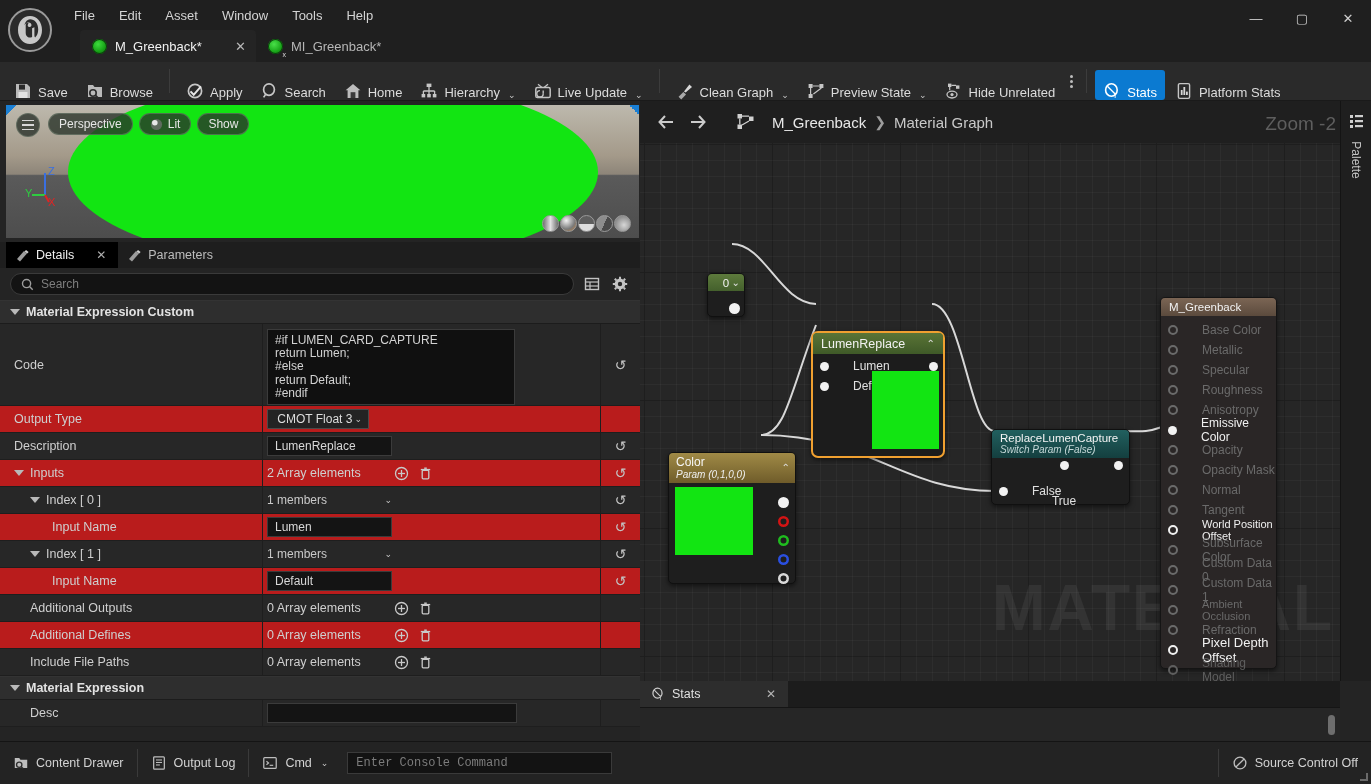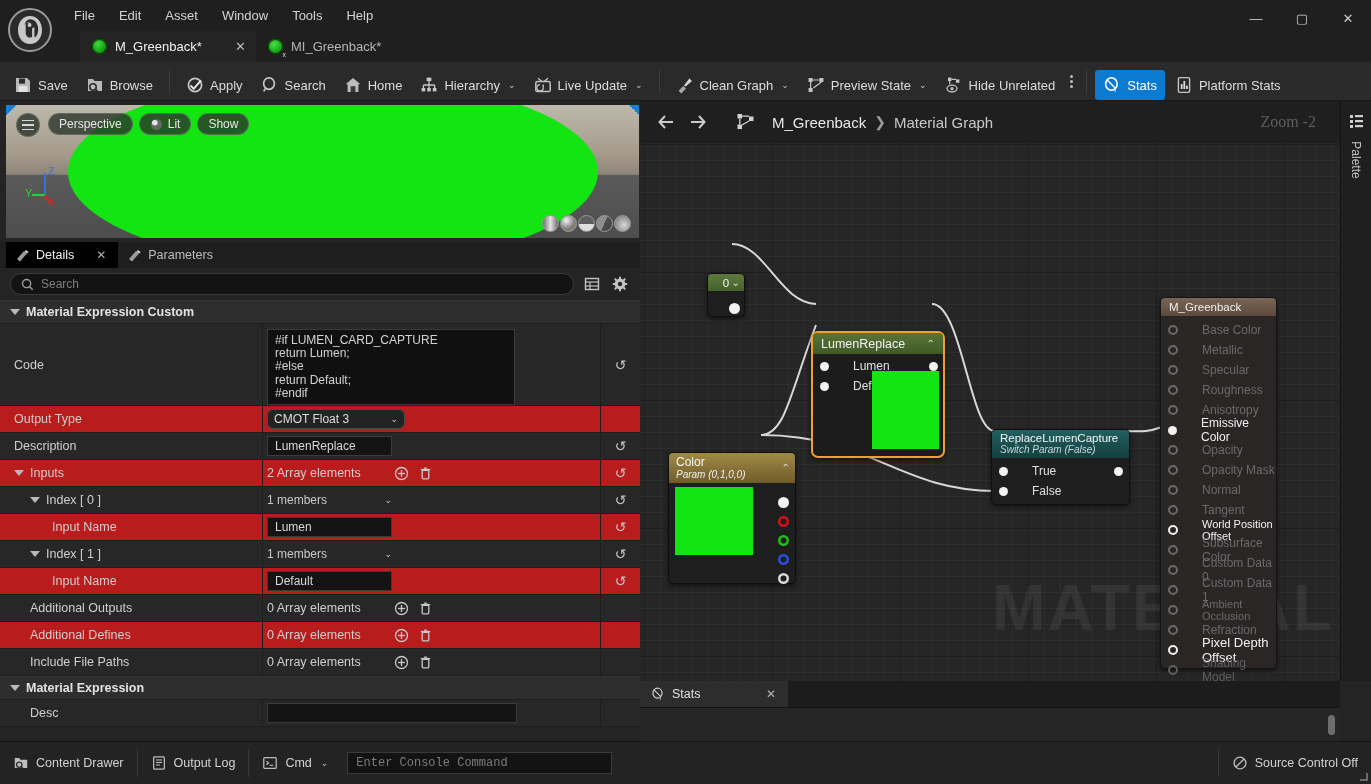--- a/index.html
+++ b/index.html
@@ -34,21 +34,21 @@
                 box-shadow: inset 0 0 0 1px #0c3f0c; }
   .tab-ico.mi:after { content:"x"; position:absolute; right:-3px; bottom:-4px; font-size:7px; color:#dcdcdc; }
 
   .winbtns { position:absolute; right:0; top:0; height:36px; display:flex; }
   .winbtn { width:46px; height:36px; display:flex; align-items:center; justify-content:center;
             color:#cfcfcf; font-size:13px; }
 
   
   .toolbar { position:absolute; left:0; top:62px; width:1371px; height:39px; background:#2a2a2a;
              border-bottom:1px solid #1a1a1a; display:flex; align-items:center; padding:0 6px; gap:2px; }
-  .tb-btn { display:flex; align-items:center; gap:6px; height:30px; padding:0 8px; border-radius:3px;
+  .tb-btn { display:flex; align-items:flex-end; gap:6px; height:30px; padding:0 8px; border-radius:3px;
             font-size:13px; color:#dcdcdc; cursor:default; white-space:nowrap;margin-top:8px; }
   .tb-btn.accent { background:#0b7ad1; color:#fff; }
   .tb-sep { width:1px; height:24px; background:#3c3c3c; margin:0 6px; }
   .tb-ico { width:18px; height:18px; flex:0 0 auto; display:block; }
   .caret { font-size:9px; color:#c8c8c8; margin-left:2px; }
   .kebab { display:flex; flex-direction:column; gap:2px; padding:0 5px; }
   .kebab i { width:3px; height:3px; border-radius:50%; background:#bdbdbd; display:block; }
 
   
   .leftcol { position:absolute; left:0; top:101px; width:640px; height:640px; background:#242424; }
@@ -109,36 +109,36 @@
                   border-left:1px solid #1e1e1e; color:#c4c4c4; font-size:14px; }
   .indent1 { padding-left:30px; }
   .indent2 { padding-left:52px; }
   .indent0 { padding-left:14px; }
 
   .codebox { width:248px; min-height:70px; background:#101010; border:1px solid #3b3b3b;
              padding:4px 7px; font-size:12px; color:#d3d3d3; line-height:13.2px; white-space:pre; }
   .inpbox { width:125px; height:20px; background:#141414; border:1px solid #3b3b3b;
             display:flex; align-items:center; padding:0 7px; font-size:12px; color:#d8d8d8; }
   .inpbox.wide { width:250px; }
-  .combo { width:138px; height:20px; background:#232323; border:1px solid #4a4a4a; border-radius:6px;
-           display:flex; align-items:center; justify-content:space-between; padding:0 6px;
+  .combo { width:102px; height:20px; background:#232323; border:1px solid #4a4a4a; border-radius:1px;
+           display:flex; align-items:center; justify-content:flex-end; padding:0 6px;
            font-size:12px; color:#ddd; }
   .membercombo { width:125px; display:flex; align-items:center; justify-content:space-between; font-size:12px; color:#c9c9c9; }
   .iconbtn { width:16px; height:16px; display:inline-flex; align-items:center; justify-content:center; }
 
   
   .graph { position:absolute; left:640px; top:101px; width:700px; height:580px; background:#262626; overflow:hidden; }
   .graph-header { position:absolute; left:0; top:0; width:700px; height:42px; background:#1f1f1f;
                   display:flex; align-items:center; gap:4px; padding-left:12px; z-index:5; }
   .nav-btn { width:28px; height:28px; display:flex; align-items:center; justify-content:center;
              color:#cbcbcb; font-size:18px; }
   .crumb { font-size:15px; color:#c9c9c9; }
   .crumb.strong { color:#e8e8e8; }
   .crumb-sep { color:#9d9d9d; font-size:14px; padding:0 4px; }
-  .zoomlabel { position:absolute; right:24px; top:12px; font-size:16px; color:#5e5e5e;font-family:Liberation Serif, serif; }
+  .zoomlabel { position:absolute; right:4px; top:12px; font-size:19px; color:#5e5e5e; }
   .graph-canvas { position:absolute; left:0; top:42px; width:700px; height:538px;
       background-color:#262626;
       background-image:
         linear-gradient(rgba(255,255,255,.030) 1px, transparent 1px),
         linear-gradient(90deg, rgba(255,255,255,.030) 1px, transparent 1px),
         linear-gradient(rgba(0,0,0,.40) 1px, transparent 1px),
         linear-gradient(90deg, rgba(0,0,0,.40) 1px, transparent 1px);
       background-size: 16px 16px, 16px 16px, 128px 128px, 128px 128px;
       background-position: 4px 1px, 4px 1px, 4px 1px, 4px 1px;
   }
@@ -686,21 +686,21 @@
         <span class="pin ring" style="position:absolute; right:6px; top:71px; width:11px; height:11px; box-shadow: inset 0 0 0 2.5px #2a4fe0;"></span>
         <span class="pin ring" style="position:absolute; right:6px; top:90px; width:11px; height:11px; box-shadow: inset 0 0 0 2.5px #d8d8d8;"></span>
       </div>
     </div>
 
     <div class="node" style="left:351px; top:328px; width:139px; height:76px;">
       <div style="background:linear-gradient(#22605f,#143f3f); border-radius:4px 4px 0 0; padding:2px 5px 3px 8px;">
         <div style="font-size:11.5px; color:#f4f4f4;">ReplaceLumenCapture</div>
         <div style="font-size:10px; font-style:italic; color:#c5d8d8;">Switch Param (False)</div>
       </div>
-      <div class="pin-row" style="position:relative; margin-top:3px;">
+      <div class="pin-row" style="position:relative; margin-top:3px;flex-direction:column;">
         <span class="pin"></span>
         <span>True</span>
         <span class="pin" style="position:absolute; right:6px;"></span>
       </div>
       <div class="pin-row">
         <span class="pin"></span>
         <span>False</span>
       </div>
     </div>
 

